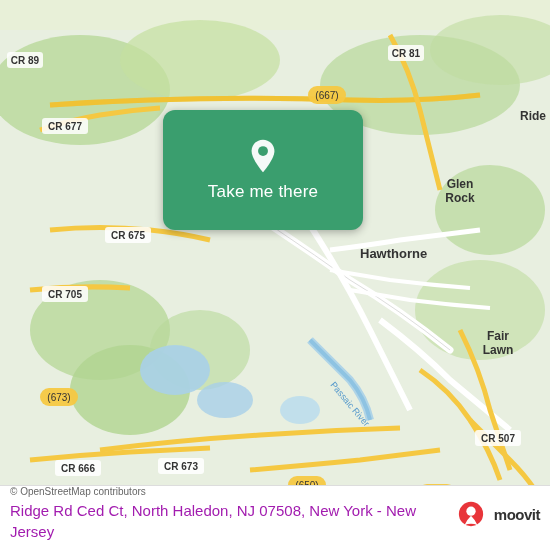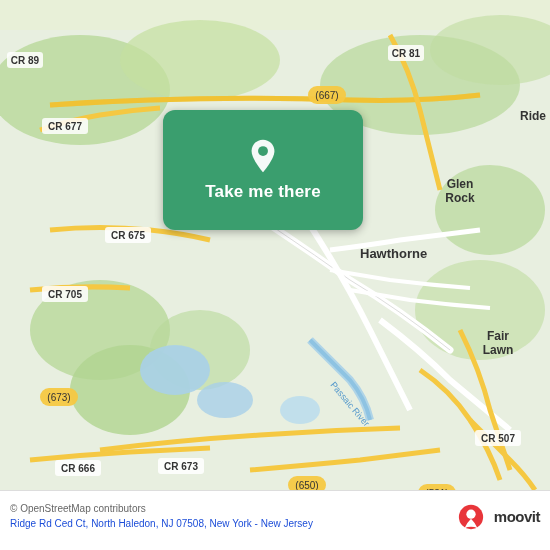--- a/index.html
+++ b/index.html
@@ -48,21 +48,21 @@
 
     .pin-icon {
       width: 36px;
       height: 36px;
       position: relative;
     }
 
     .btn-label {
       color: white;
       font-size: 17px;
-      font-weight: 700;
+      font-weight: 400;
       letter-spacing: 0.2px;
     }
 
     
     #bottom-bar {
       position: absolute;
       bottom: 0;
       left: 0;
       width: 100%;
       background: white;
@@ -78,22 +78,22 @@
       flex: 1;
     }
 
     #attribution {
       font-size: 10px;
       color: #666;
       margin-bottom: 3px;
     }
 
     #location-text {
-      font-size: 10px;
-      color: #1d4ed8;
+      font-size: 15px;
+      color: #a21caf;
       line-height: 1.4;
     }
 
     #moovit-logo {
       display: flex;
       align-items: center;
       gap: 9px;
       flex-shrink: 0;
       margin-left: 10px;
     }

